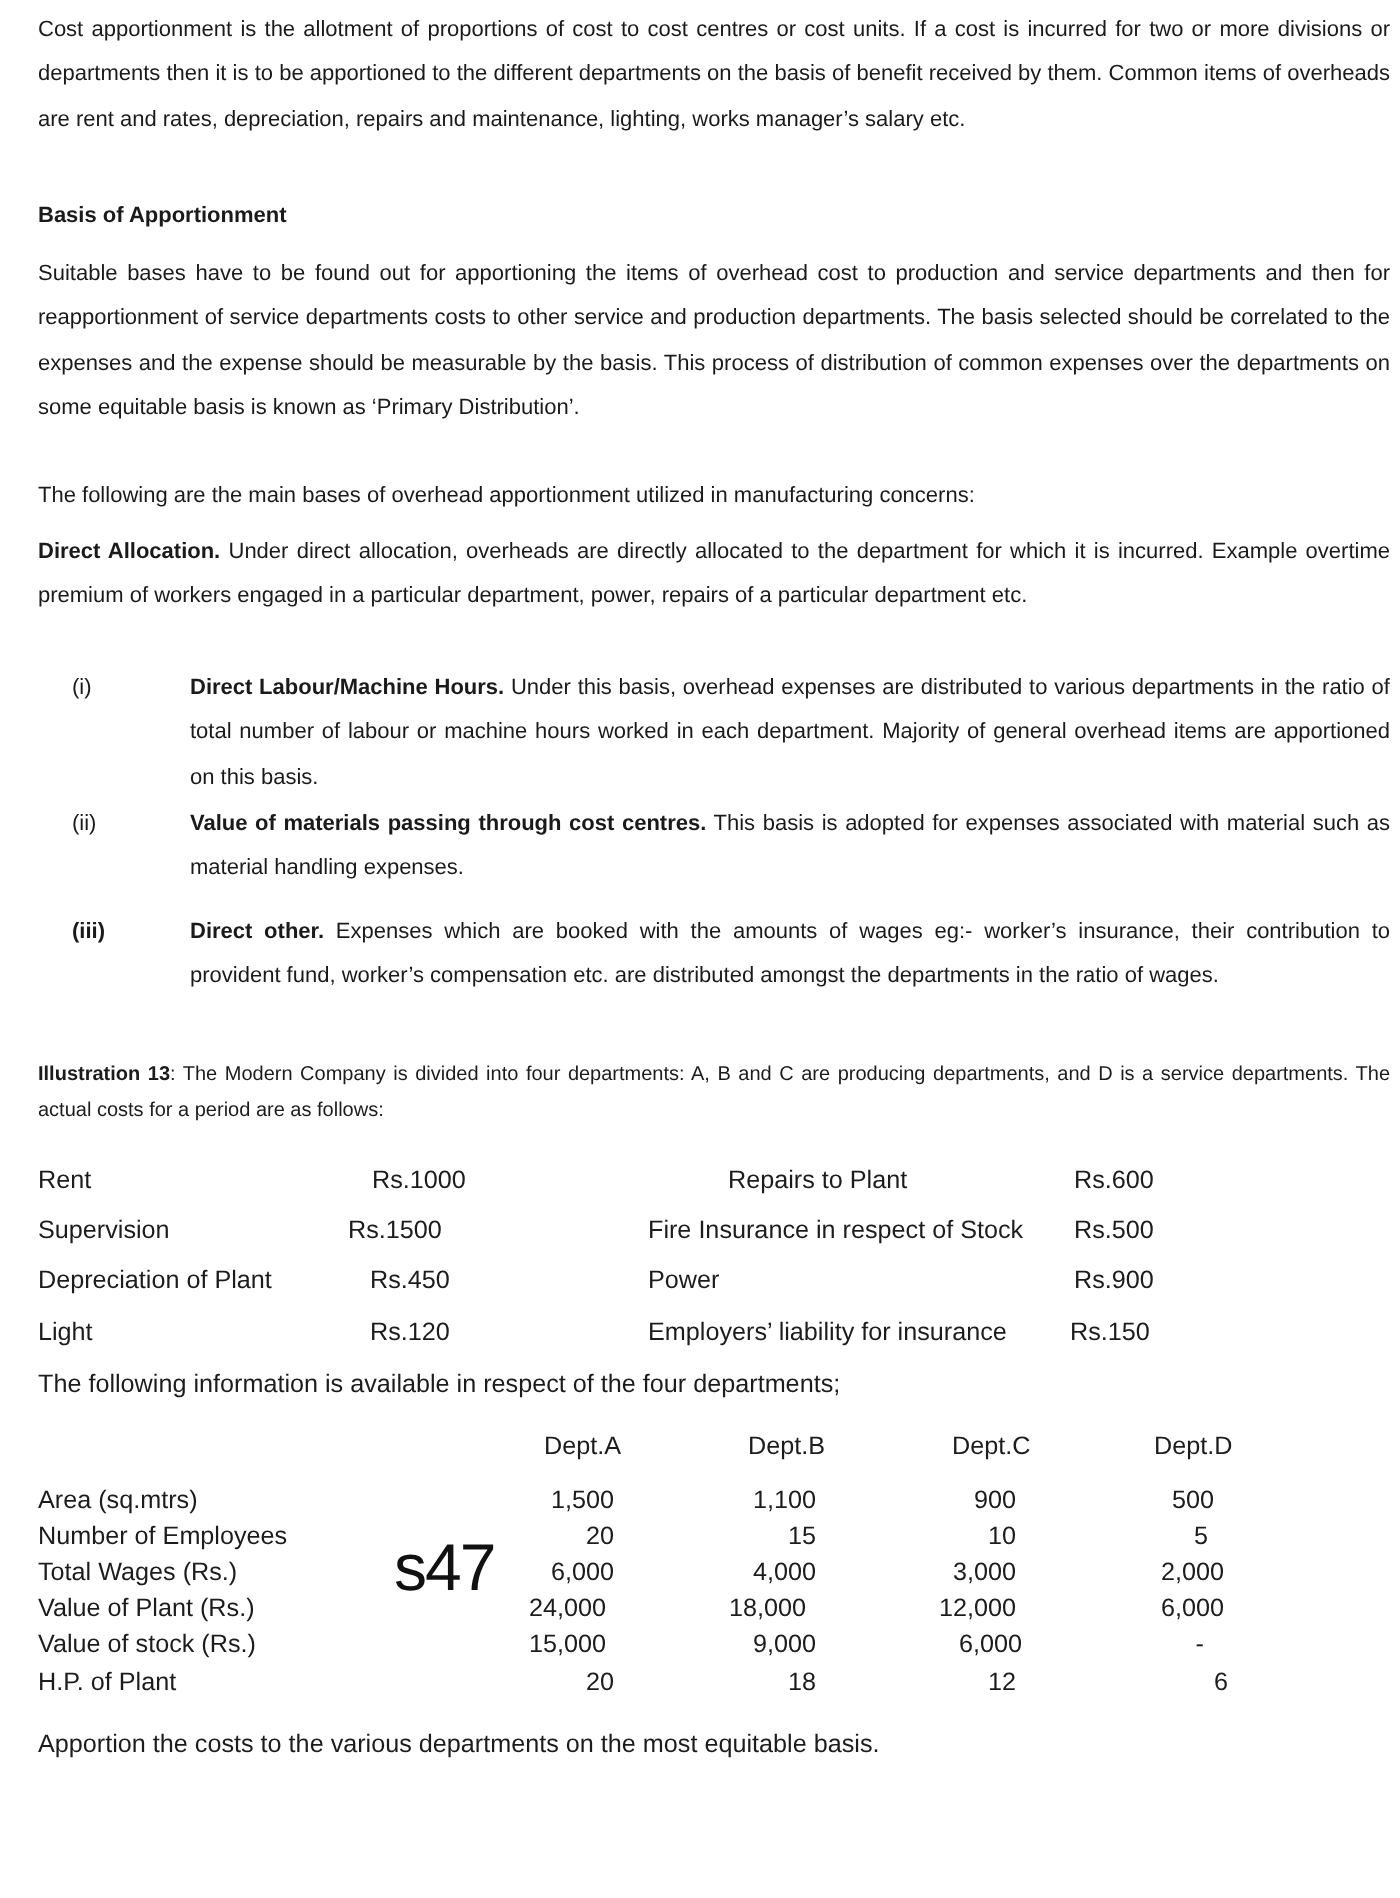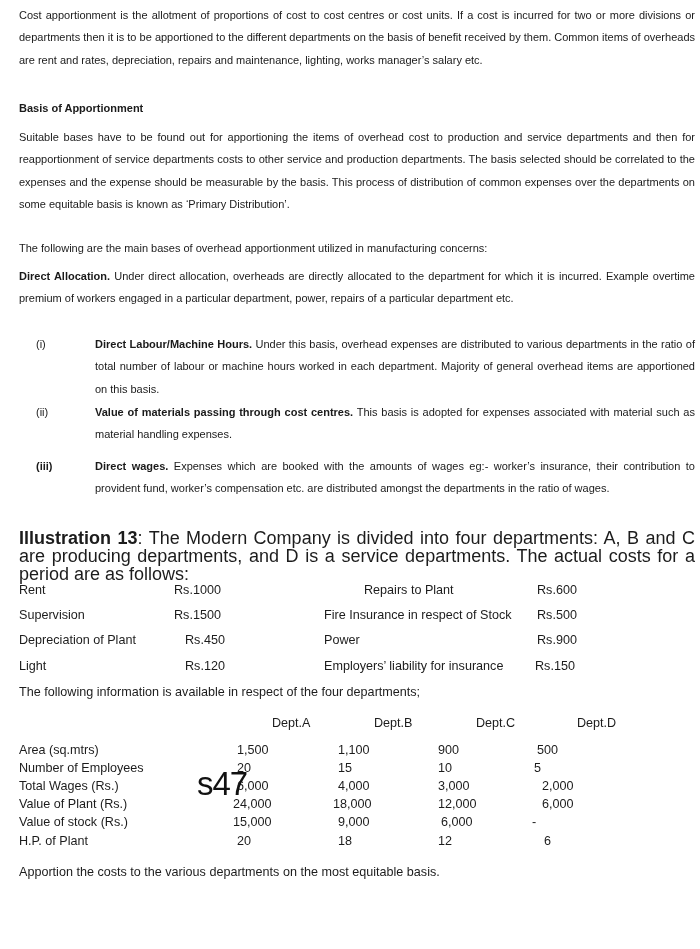--- a/index.html
+++ b/index.html
@@ -10,21 +10,21 @@
   .just { text-align: justify; text-align-last: left; }
   b { font-weight: bold; }
   .head { position: absolute; left: 19px; font-weight: bold; }
   .list-item { position: absolute; left: 36px; width: 659px; }
   .list-num { position: absolute; left: 0; top: 0; }
   .list-body { position: absolute; left: 59px; width: 600px; text-align: justify; text-align-last: left; }
   .cost-row { position: absolute; left: 19px; width: 600px; height: 18px; }
   .cost-row span { position: absolute; top: 0; white-space: nowrap; }
   .tbl-row { position: absolute; left: 19px; width: 680px; height: 17px; }
   .tbl-row span { position: absolute; top: 0; white-space: nowrap; }
-  .num { width: 70px; }
+  .num { text-align: right; width: 70px; }
   .watermark { position: absolute; left: 197px; top: 765px; font-family: "Liberation Sans", "DejaVu Sans", sans-serif; font-size: 33px; color: #111; letter-spacing: -1px; }
 </style>
 </head>
 <body>
 
 <div class="block serif just" style="top:4px;">Cost apportionment is the allotment of proportions of cost to cost centres or cost units. If a cost is incurred for two or more divisions or departments then it is to be apportioned to the different departments on the basis of benefit received by them. Common items of overheads are rent and rates, depreciation, repairs and maintenance, lighting, works manager’s salary etc.</div>
 
 <div class="head serif" style="top:97px;">Basis of Apportionment</div>
 
 <div class="block serif just" style="top:126px;">Suitable bases have to be found out for apportioning the items of overhead cost to production and service departments and then for reapportionment of service departments costs to other service and production departments. The basis selected should be correlated to the expenses and the expense should be measurable by the basis. This process of distribution of common expenses over the departments on some equitable basis is known as ‘Primary Distribution’.</div>
@@ -37,30 +37,30 @@
 <div class="list-item serif" style="top:333px;">
   <span class="list-num">(i)</span>
   <div class="list-body"><b>Direct Labour/Machine Hours.</b><span> Under this basis, overhead expenses are distributed to various departments in the ratio of total number of labour or machine hours worked in each department. Majority of general overhead items are apportioned on this basis.</span></div>
 </div>
 <div class="list-item serif" style="top:401px;">
   <span class="list-num">(ii)</span>
   <div class="list-body"><b>Value of materials passing through cost centres.</b><span> This basis is adopted for expenses associated with material such as material handling expenses.</span></div>
 </div>
 <div class="list-item serif" style="top:455px;">
   <b class="list-num">(iii)</b>
-  <div class="list-body"><b>Direct wages.</b><span> Expenses which are booked with the amounts of wages eg:- worker’s insurance, their contribution to provident fund, worker’s compensation etc. are distributed amongst the departments in the ratio of wages.</span></div>
+  <div class="list-body"><b>Direct other.</b><span> Expenses which are booked with the amounts of wages eg:- worker’s insurance, their contribution to provident fund, worker’s compensation etc. are distributed amongst the departments in the ratio of wages.</span></div>
 </div>
 
-<div class="block sans just" style="top:529px; line-height:18px; font-size:18px;">
+<div class="block sans just" style="top:529px; line-height:18px; font-size:10px;">
   <b>Illustration 13</b><span>:  The Modern Company is divided into four departments: A, B and C are producing departments, and D is a service departments. The actual costs for a period are as follows:</span>
 </div>
 
 <div class="cost-row sans" style="top:583px;">
   <span style="left:0;">Rent</span>
-  <span style="left:155px;">Rs.1000</span>
+  <span style="left:167px;">Rs.1000</span>
   <span style="left:305px;margin-left:40px;">Repairs to Plant</span>
   <span style="left:518px;">Rs.600</span>
 </div>
 <div class="cost-row sans" style="top:608px;">
   <span style="left:0;">Supervision</span>
   <span style="left:155px;">Rs.1500</span>
   <span style="left:305px;">Fire Insurance in respect of Stock</span>
   <span style="left:518px;">Rs.500</span>
 </div>
 <div class="cost-row sans" style="top:633px;">

